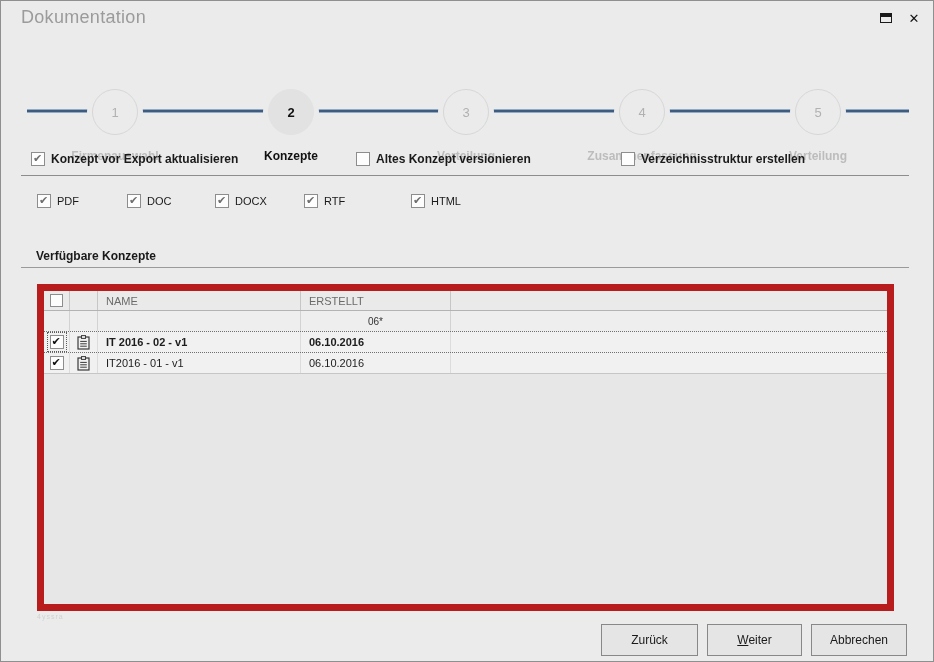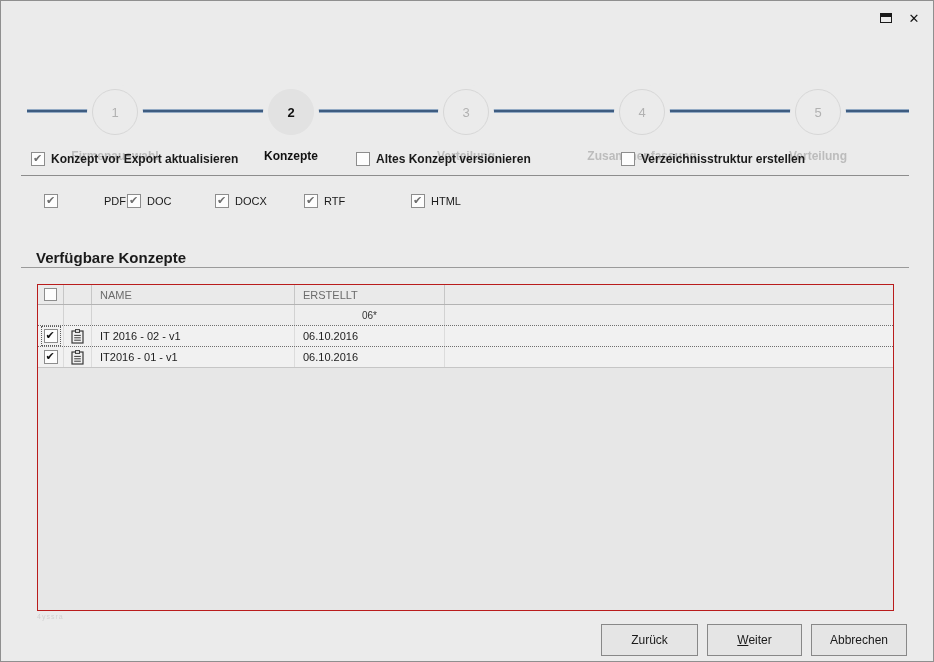--- a/index.html
+++ b/index.html
@@ -45,49 +45,49 @@
   .cb-label { margin-left:6px; font-size:12px; color:#1a1a1a; }
   .cb-label.bold { font-weight:bold; }
 
   .options-row .cb { position:absolute; top:151px; }
   .opt-0 { left:30px; } .opt-1 { left:355px; } .opt-2 { left:620px;justify-content:space-between; }
 
   .sep { position:absolute; left:20px; width:888px; height:1px; background:#8d8d8d; }
   .sep-1 { top:174px; } .sep-2 { top:266px; background:#9a9a9a; }
 
   .formats-row .cb { position:absolute; top:193px; }
-  .fmt-0 { left:43px;gap:40px; } .fmt-1 { left:126px; } .fmt-2 { left:214px;text-align:center; }
+  .fmt-0 { left:36px; } .fmt-1 { left:126px; } .fmt-2 { left:214px;text-align:center; }
   .fmt-3 { left:303px; } .fmt-4 { left:410px; }
   .formats-row .cb-label { font-size:11px; }
 
   
-  .section-heading { position:absolute; left:35px; top:248px; font-size:15px;
+  .section-heading { position:absolute; left:35px; top:248px; font-size:12px;
                      font-weight:bold; color:#1a1a1a; }
 
   
   .table { position:absolute; left:36px; top:283px; width:857px; height:327px;
-           background:#e7e7e7; border:1px solid #b91c1c; display:flex; flex-direction:column; }
+           background:#e7e7e7; border:7px solid #b91c1c; display:flex; flex-direction:column; }
   .trow { display:flex; align-items:center; flex:0 0 auto; }
   .tcell { height:100%; display:flex; align-items:center; overflow:hidden; white-space:nowrap; }
   .col-sel  { width:26px; justify-content:center; }
   .col-ico  { width:28px; justify-content:center; }
   .col-name { width:203px; padding-left:8px; }
   .col-date { width:150px; padding-left:8px; }
   .col-fill { flex:1; }
   .hdr-row  { height:20px; background:#eaeaea; border-bottom:1px solid #b3b3b3; }
   .hdr-row .tcell { border-right:1px solid #c6c6c6; font-size:11px; color:#6b6b6b; }
   .hdr-row .col-fill { border-right:none; }
   .filter-row { height:21px; background:#eeeeee; border-bottom:1px dotted #6f6f6f; }
   .filter-row .tcell { border-right:1px solid #d2d2d2; font-size:10px; color:#333; }
   .filter-row .col-fill { border-right:none; }
   .filter-row .col-date { justify-content:center; padding-left:0; }
   .data-row { height:22px; background:#f1f1f1; font-size:11px; color:#1c1c1c; }
   .data-row .tcell { border-right:1px solid #dcdcdc; }
   .data-row .col-fill { border-right:none; }
-  .data-row.focused { border-bottom:1px dotted #6f6f6f; }
+  .data-row.focused { border-bottom:1px dotted #6f6f6f;font-weight:bold; }
   .data-row.last { height:21px; border-bottom:1px solid #c6c6c6; }
   .row-cb { width:14px; height:14px; }
   .focus-outline { outline:1px dotted #5c5c5c; outline-offset:2px; }
   .table-rest { flex:1; }
 
   .doc-icon { width:13px; height:15px; display:block; }
 
   
   .watermark { position:absolute; left:36px; top:612px; font-size:7px; color:#d2d2d2;
                filter:blur(0.6px); letter-spacing:1px; }
@@ -98,20 +98,21 @@
   .btn-next   { left:706px; width:95px; }
   .btn-cancel { left:810px; width:96px; }
   .btn u { text-decoration:underline; }
 </style>
 </head>
 <body>
 
 <div class="window">
 
   <div class="titlebar">
+    <div class="title">Dokumentation</div>
     <div class="winbtn btn-max">
       <span class="max-glyph"></span>
     </div>
     <div class="winbtn btn-close">
       <span class="close-glyph">✕</span>
     </div>
   </div>
 
   <div class="stepper">
     <div class="step-line"></div>

